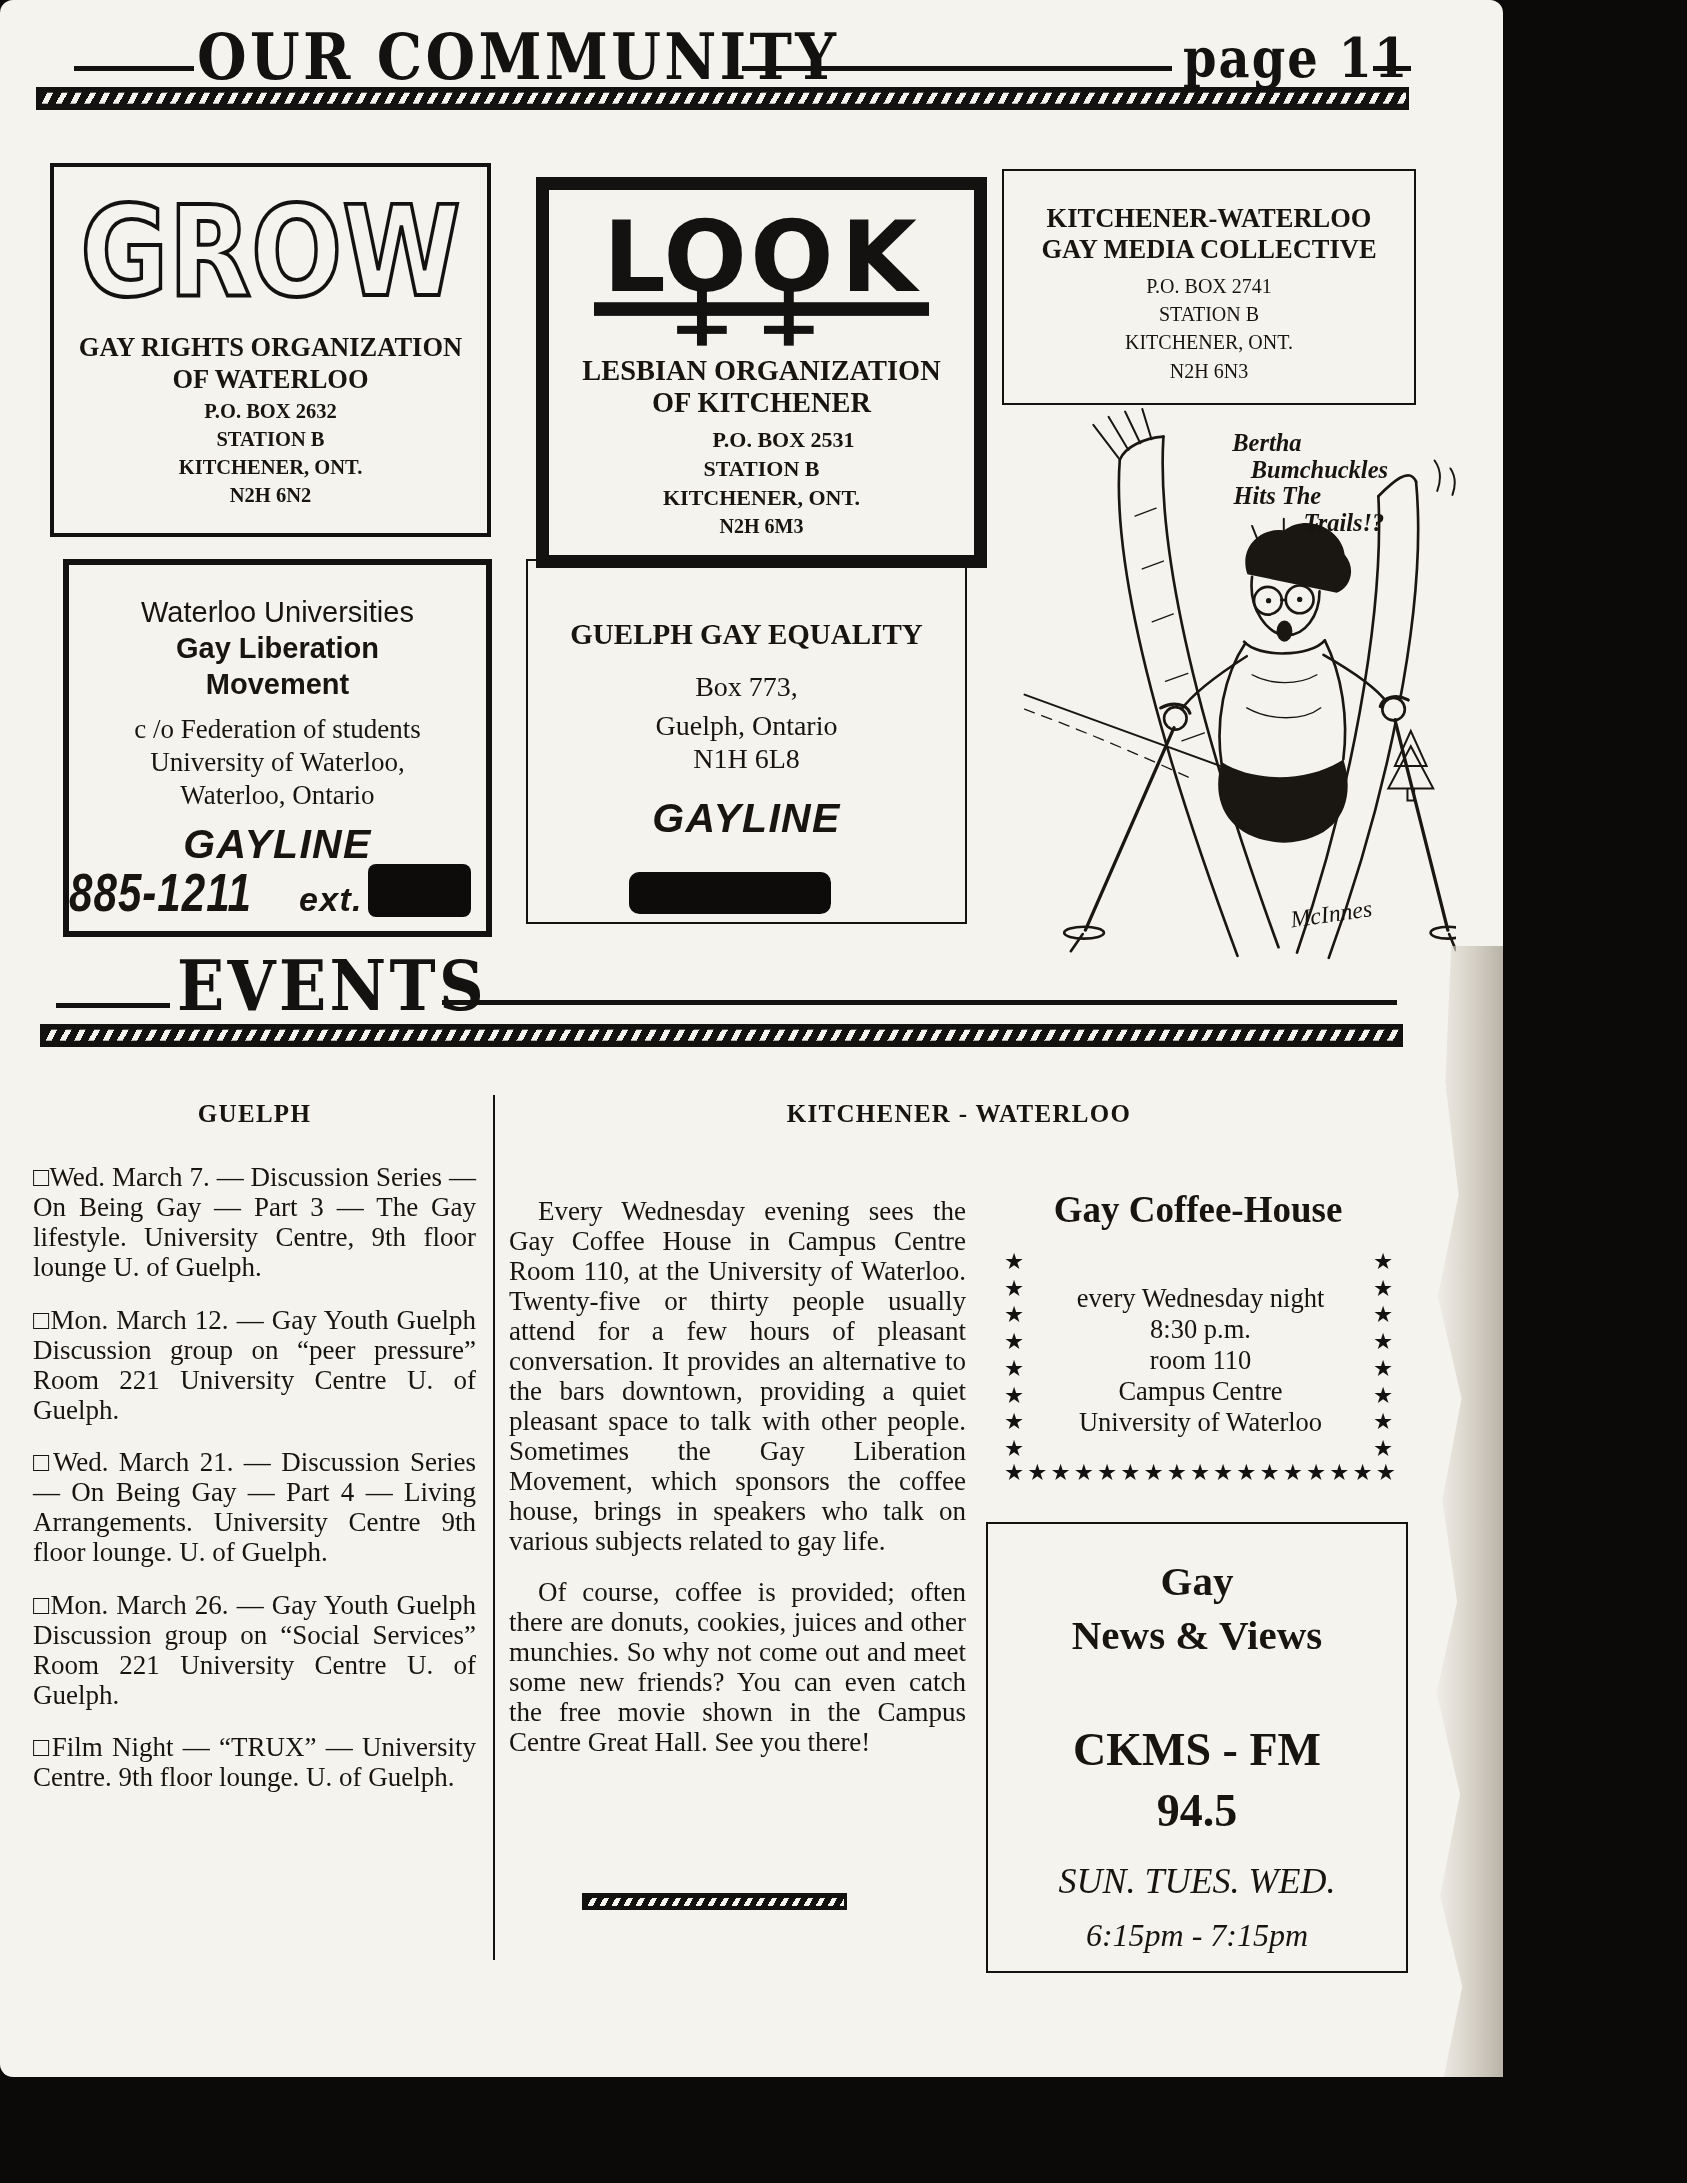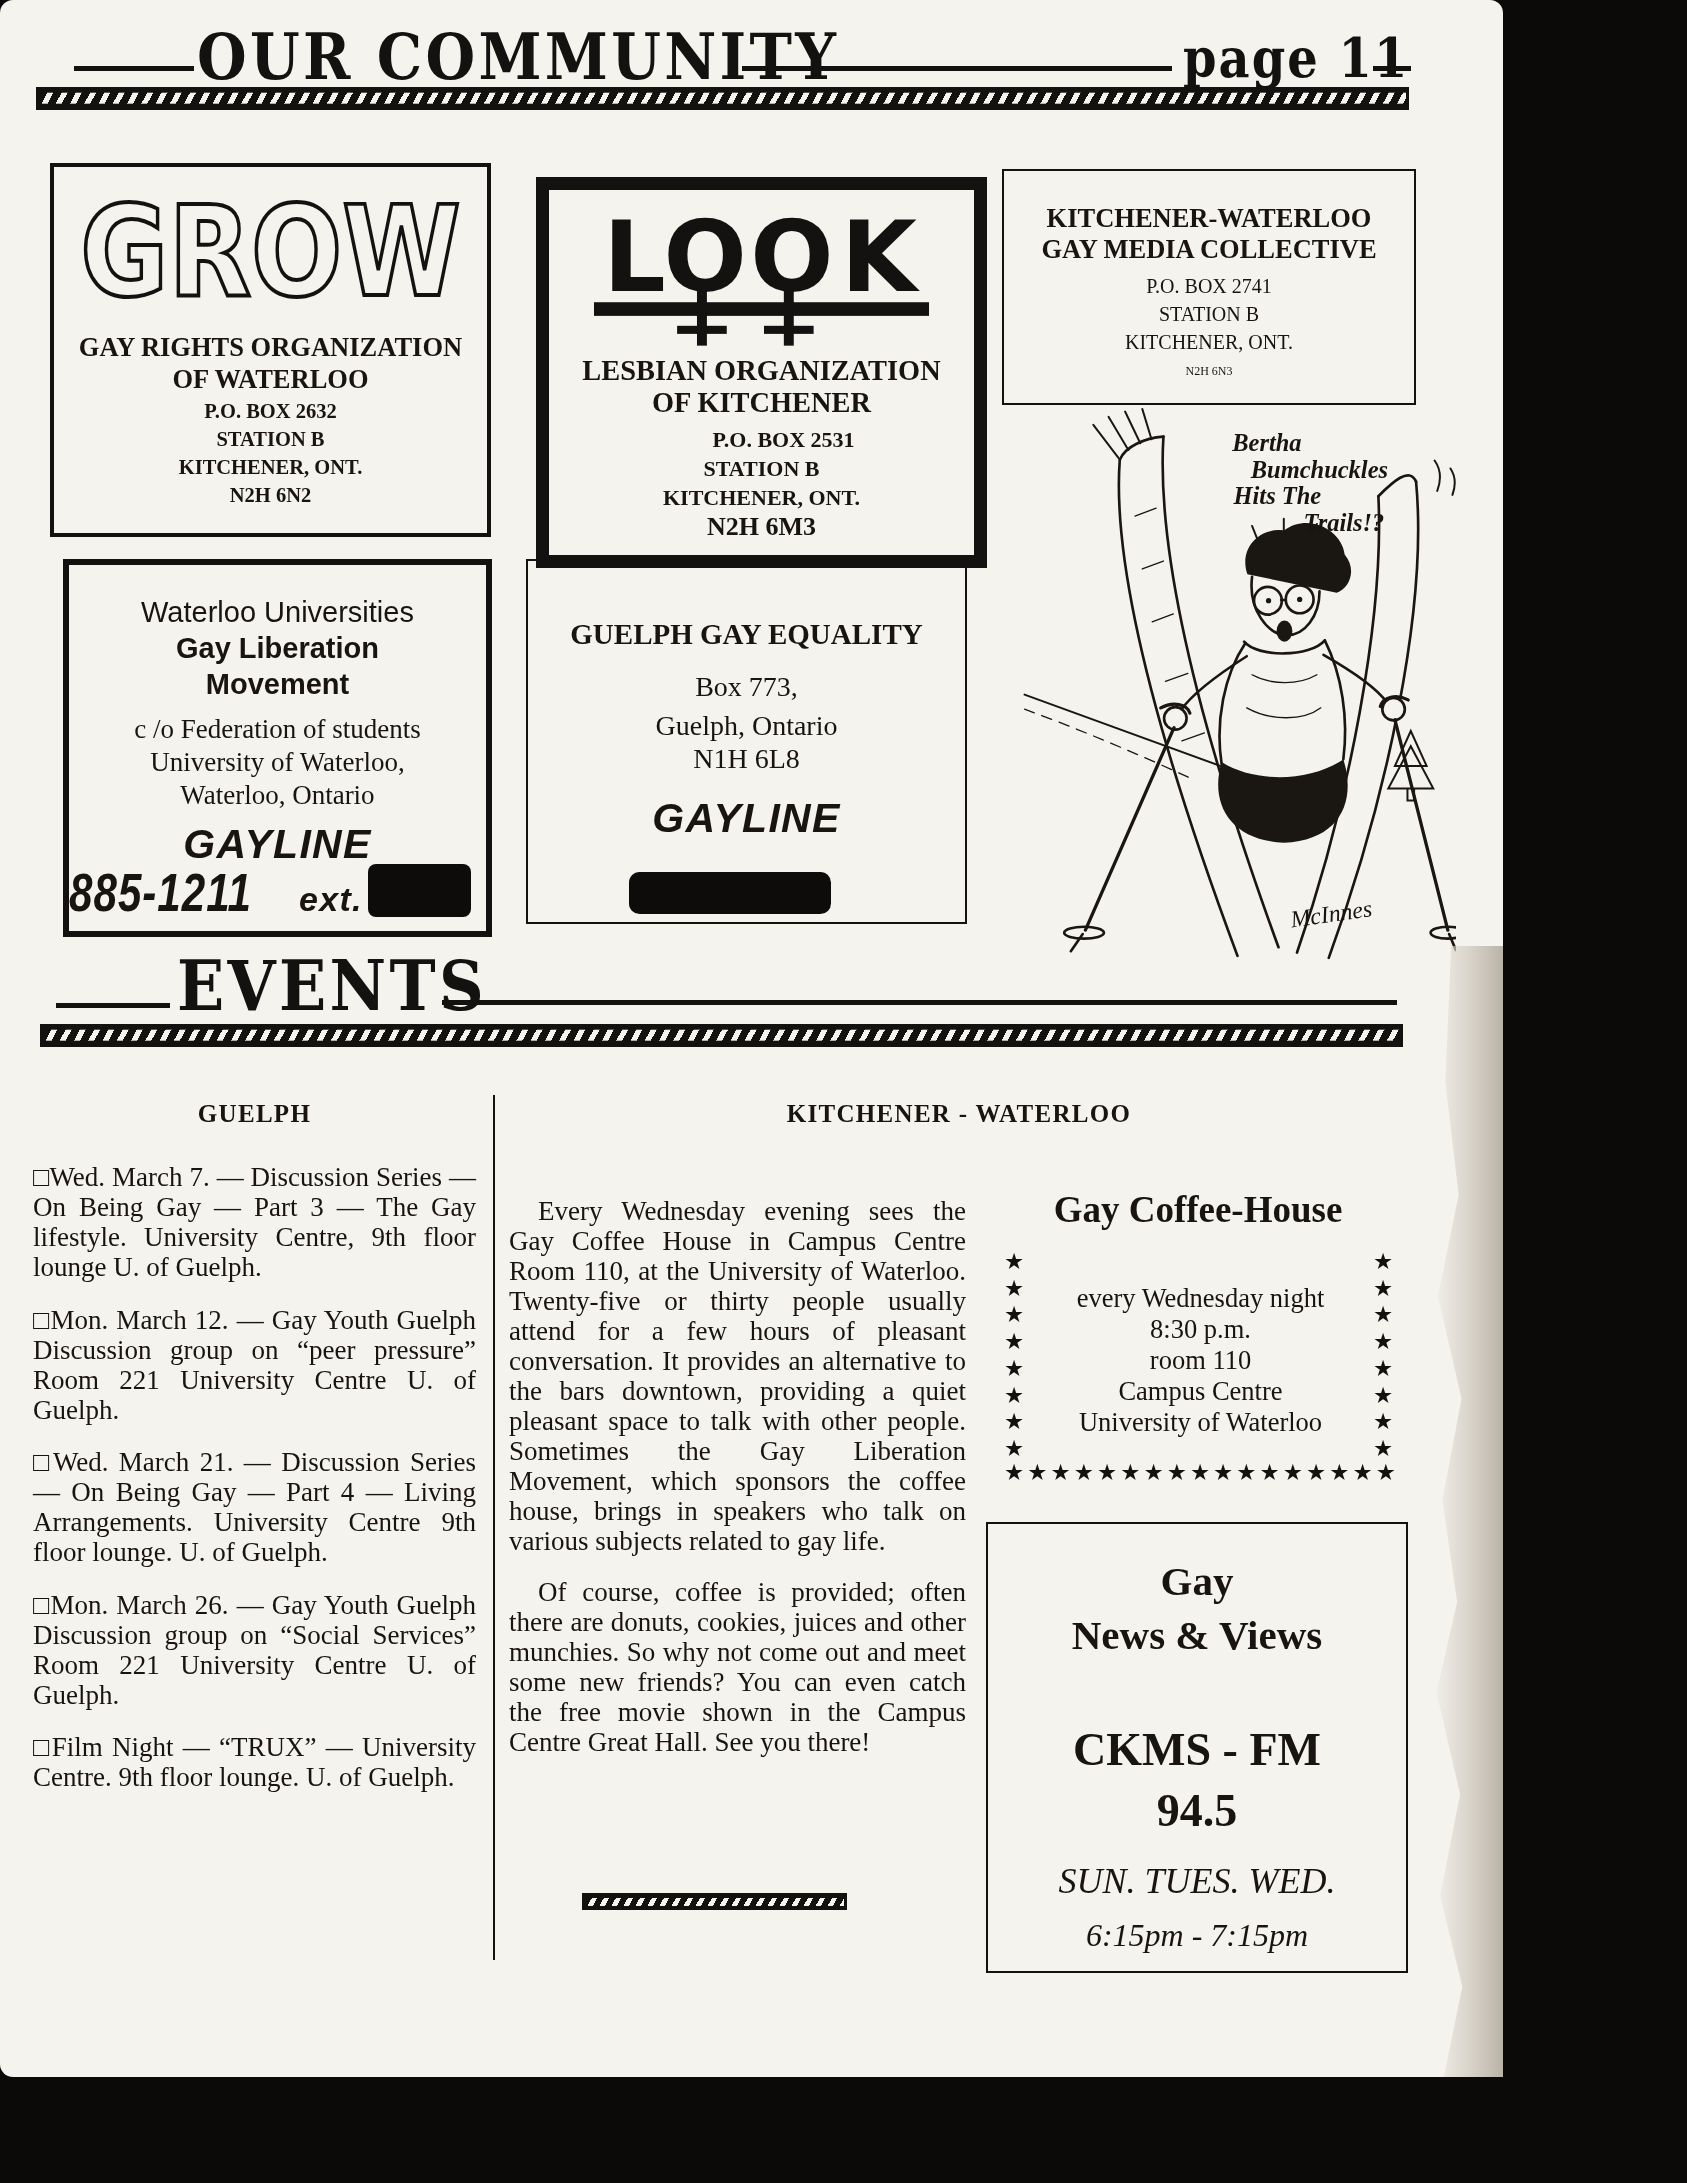--- a/index.html
+++ b/index.html
@@ -77,30 +77,30 @@
           <rect x="306" y="138" width="16" height="100"></rect>
           <rect x="134" y="206" width="80" height="13"></rect>
           <rect x="274" y="206" width="80" height="13"></rect>
         </g>
       </svg>
       <div class="c serifb" style="margin-top:5.3px;font-size:28.4px;line-height:32px;">LESBIAN ORGANIZATION</div>
       <div class="c serifb" style="font-size:28.4px;line-height:32px;">OF KITCHENER</div>
       <div class="c serifb" style="margin-top:5.3px;font-size:22px;line-height:29px;padding-left:44px;">P.O. BOX 2531</div>
       <div class="c serifb" style="font-size:22px;line-height:29px;">STATION B</div>
       <div class="c serifb" style="font-size:22px;line-height:29px;">KITCHENER, ONT.</div>
-      <div class="c serifb" style="font-size:26px;line-height:29px;">N2H 6M3</div>
+      <div class="c serifb" style="font-size:20px;line-height:29px;">N2H 6M3</div>
     </div>
 
     <div class="box" style="left:1002px;top:169px;width:410px;height:232px;border-width:2.6px;">
       <div class="c serifb" style="margin-top:32px;font-size:26.5px;line-height:31px;">KITCHENER-WATERLOO</div>
       <div class="c serifb" style="font-size:26.5px;line-height:31px;">GAY MEDIA COLLECTIVE</div>
       <div class="c" style="margin-top:6.6px;font-size:20px;line-height:28.4px;">P.O. BOX 2741</div>
       <div class="c" style="font-size:20px;line-height:28.4px;">STATION B</div>
       <div class="c" style="font-size:20px;line-height:28.4px;">KITCHENER, ONT.</div>
-      <div class="c" style="font-size:12px;line-height:28.4px;">N2H 6N3</div>
+      <div class="c" style="font-size:20px;line-height:28.4px;">N2H 6N3</div>
     </div>
 
     <svg class="abs" style="left:1019px;top:397px;" width="437" height="582" viewBox="0 0 660 880">
       <g fill="none" stroke="#1a1712" stroke-width="4" stroke-linecap="round">
         <path d="M8,450 L310,560" stroke-width="3"></path>
         <path d="M8,472 C90,502 180,540 258,576" stroke-width="2" stroke-dasharray="16 12"></path>
         <path d="M152,95 C138,280 235,590 330,845"></path>
         <path d="M218,60 C205,270 300,580 392,832"></path>
         <path d="M152,95 C160,75 190,62 218,60"></path>
         <path d="M150,92 L112,42" stroke-width="3"></path>

